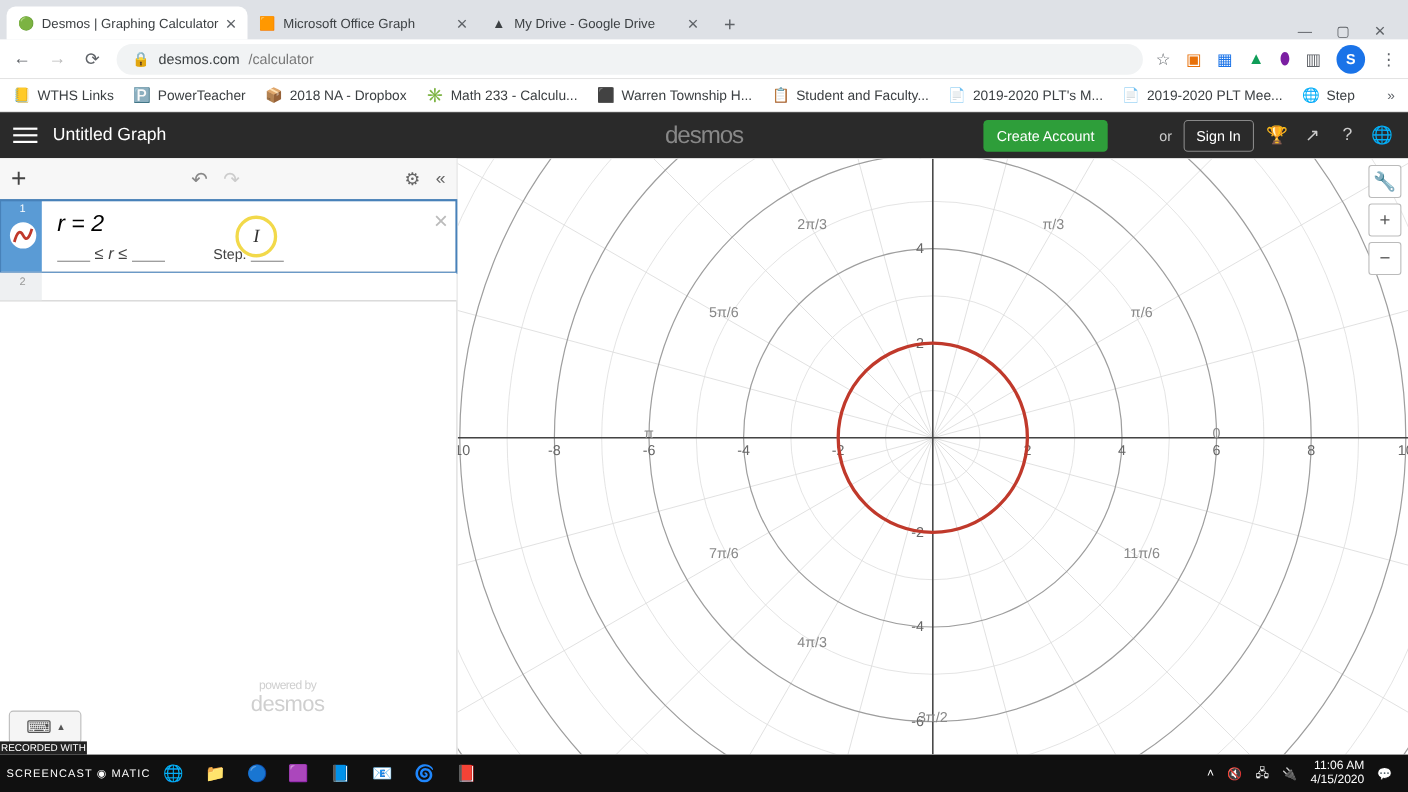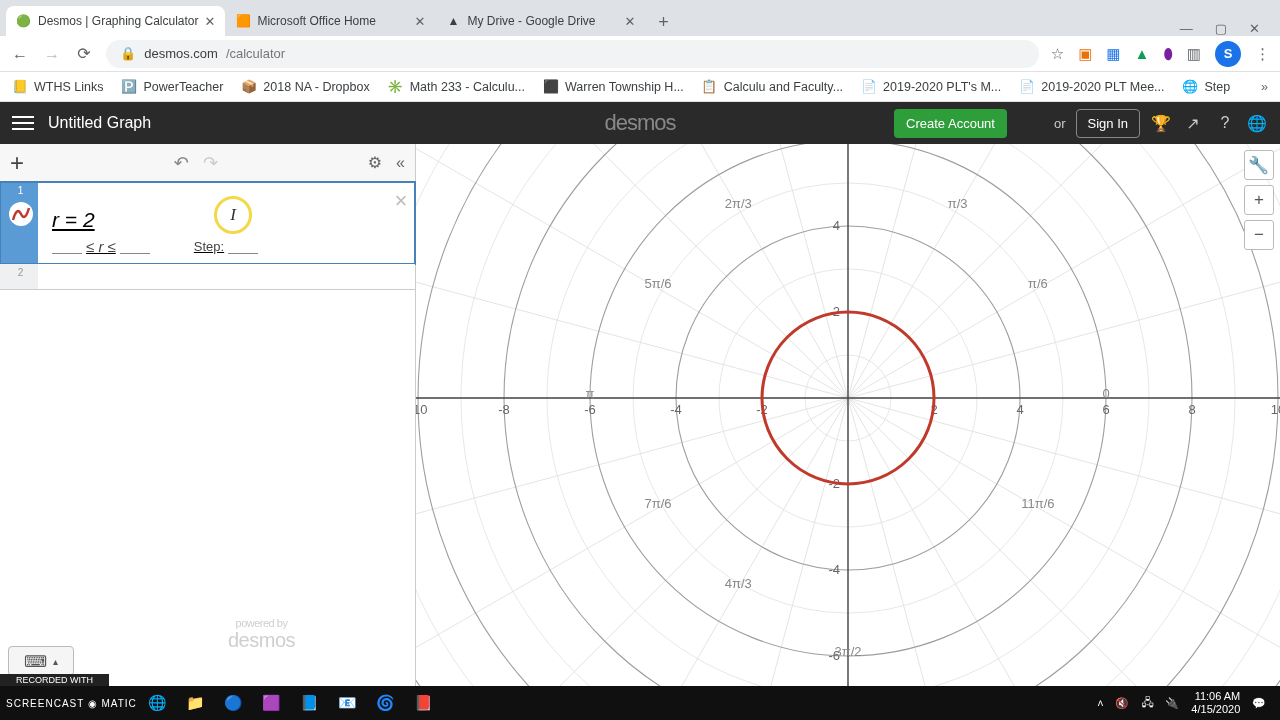--- a/index.html
+++ b/index.html
@@ -49,21 +49,21 @@
 .lptool .add { font-size:24px; color:#444; font-weight:300; }
 .lptool .mid { margin-left:auto; margin-right:auto; display:flex; gap:14px; color:#888; font-size:18px; }
 .lptool .gear { color:#666; font-size:16px; }
 .lptool .collapse { color:#666; font-size:16px; }
 
 .exprow { display:flex; border-bottom:1px solid #ccc; background:#fff; position:relative; }
 .exprow.active { outline:2px solid #4781b9; outline-offset:-1px; }
 .rowidx { width:38px; background:#5a9bd5; color:#fff; font-size:10px; padding:3px 0 0 3px; display:flex; flex-direction:column; align-items:center; }
 .rowidx .ic { margin-top:6px; width:24px; height:24px; border-radius:50%; background:#fff; display:flex; align-items:center; justify-content:center; }
 .rowidx .ic svg { width:20px; height:20px; }
-.rowbody { flex:1; padding:26px 12px 8px 14px; font-family:'Times New Roman',serif; font-size:20px; font-style:italic; position:relative;text-decoration:underline; }
+.rowbody { flex:1; padding:10px 12px 8px 14px; font-family:'Times New Roman',serif; font-size:20px; font-style:italic; position:relative; }
 .rowbody .eq { font-size:21px; }
 .sliderline { font-size:15px; color:#444; margin-top:6px; display:flex; align-items:center; gap:4px; }
 .sliderline .blank { display:inline-block; border-bottom:1px solid #888; width:30px; height:14px; }
 .rowclose { position:absolute; top:6px; right:8px; color:#bbb; font-size:22px; }
 .highlight { position:absolute; width:38px; height:38px; border:3px solid #f2d94a; border-radius:50%; left:176px; top:14px; pointer-events:none; display:flex; align-items:center; justify-content:center; font-family:serif; font-size:17px; color:#333; }
 
 .exprow.empty .rowidx { background:#eef0f2; color:#999; }
 .exprow.empty { height:26px; }
 
 .powered { position:absolute; bottom:34px; right:120px; color:#cfcfcf; font-size:11px; text-align:center; letter-spacing:-0.5px; }
@@ -72,37 +72,37 @@
 .kbdtoggle { position:absolute; bottom:10px; left:8px; width:66px; height:30px; border:1px solid #bbb; border-radius:4px; background:#f5f5f5; display:flex; align-items:center; justify-content:center; gap:6px; color:#555; font-size:16px; }
 
 
 .graph { flex:1; position:relative; background:#fff; overflow:hidden; }
 .graph svg { position:absolute; inset:0; }
 .gbtns { position:absolute; right:6px; top:6px; display:flex; flex-direction:column; gap:5px; }
 .gbtn { width:30px; height:30px; background:#fff; border:1px solid #bbb; border-radius:3px; display:flex; align-items:center; justify-content:center; color:#555; font-size:17px; }
 
 
 .taskbar { position:absolute; bottom:0; left:0; right:0; height:34px; background:#101010; display:flex; align-items:center; padding:0 6px; gap:4px; color:#fff; font-size:11px; }
-.tb-rec { position:absolute; bottom:34px; left:0; font-size:9px; color:#fff; background:#222; padding:1px 16px; }
+.tb-rec { position:absolute; bottom:34px; left:0; font-size:9px; color:#fff; background:#222; padding:1px 1px; }
 .tbicon { width:34px; height:28px; display:flex; align-items:center; justify-content:center; font-size:15px; }
 .tbright { margin-left:auto; display:flex; align-items:center; gap:12px; padding-right:8px; }
 .tbclock { text-align:right; line-height:1.15; font-size:11px; }
 </style>
 </head>
 <body>
 
 <div class="tabstrip">
   <div class="tab">
     <span class="fav">🟢</span>
     <span>Desmos | Graphing Calculator</span>
     <span class="close">✕</span>
   </div>
   <div class="tab inactive">
     <span class="fav">🟧</span>
-    <span>Microsoft Office Home</span>
+    <span>Microsoft Office Graph</span>
     <span class="close">✕</span>
   </div>
   <div class="tab inactive">
     <span class="fav">▲</span>
     <span>My Drive - Google Drive</span>
     <span class="close">✕</span>
   </div>
   <div class="newtab">+</div>
   <div class="winctrls">
     <span>—</span>
@@ -148,21 +148,21 @@
   <div class="bm">
       <span class="bi">✳️</span>
       <span>Math 233 - Calculu...</span>
     </div>
   <div class="bm">
       <span class="bi">⬛</span>
       <span>Warren Township H...</span>
     </div>
   <div class="bm">
       <span class="bi">📋</span>
-      <span>Calculu and Faculty...</span>
+      <span>Student and Faculty...</span>
     </div>
   <div class="bm">
       <span class="bi">📄</span>
       <span>2019-2020 PLT's M...</span>
     </div>
   <div class="bm">
       <span class="bi">📄</span>
       <span>2019-2020 PLT Mee...</span>
     </div>
   <div class="bm">

